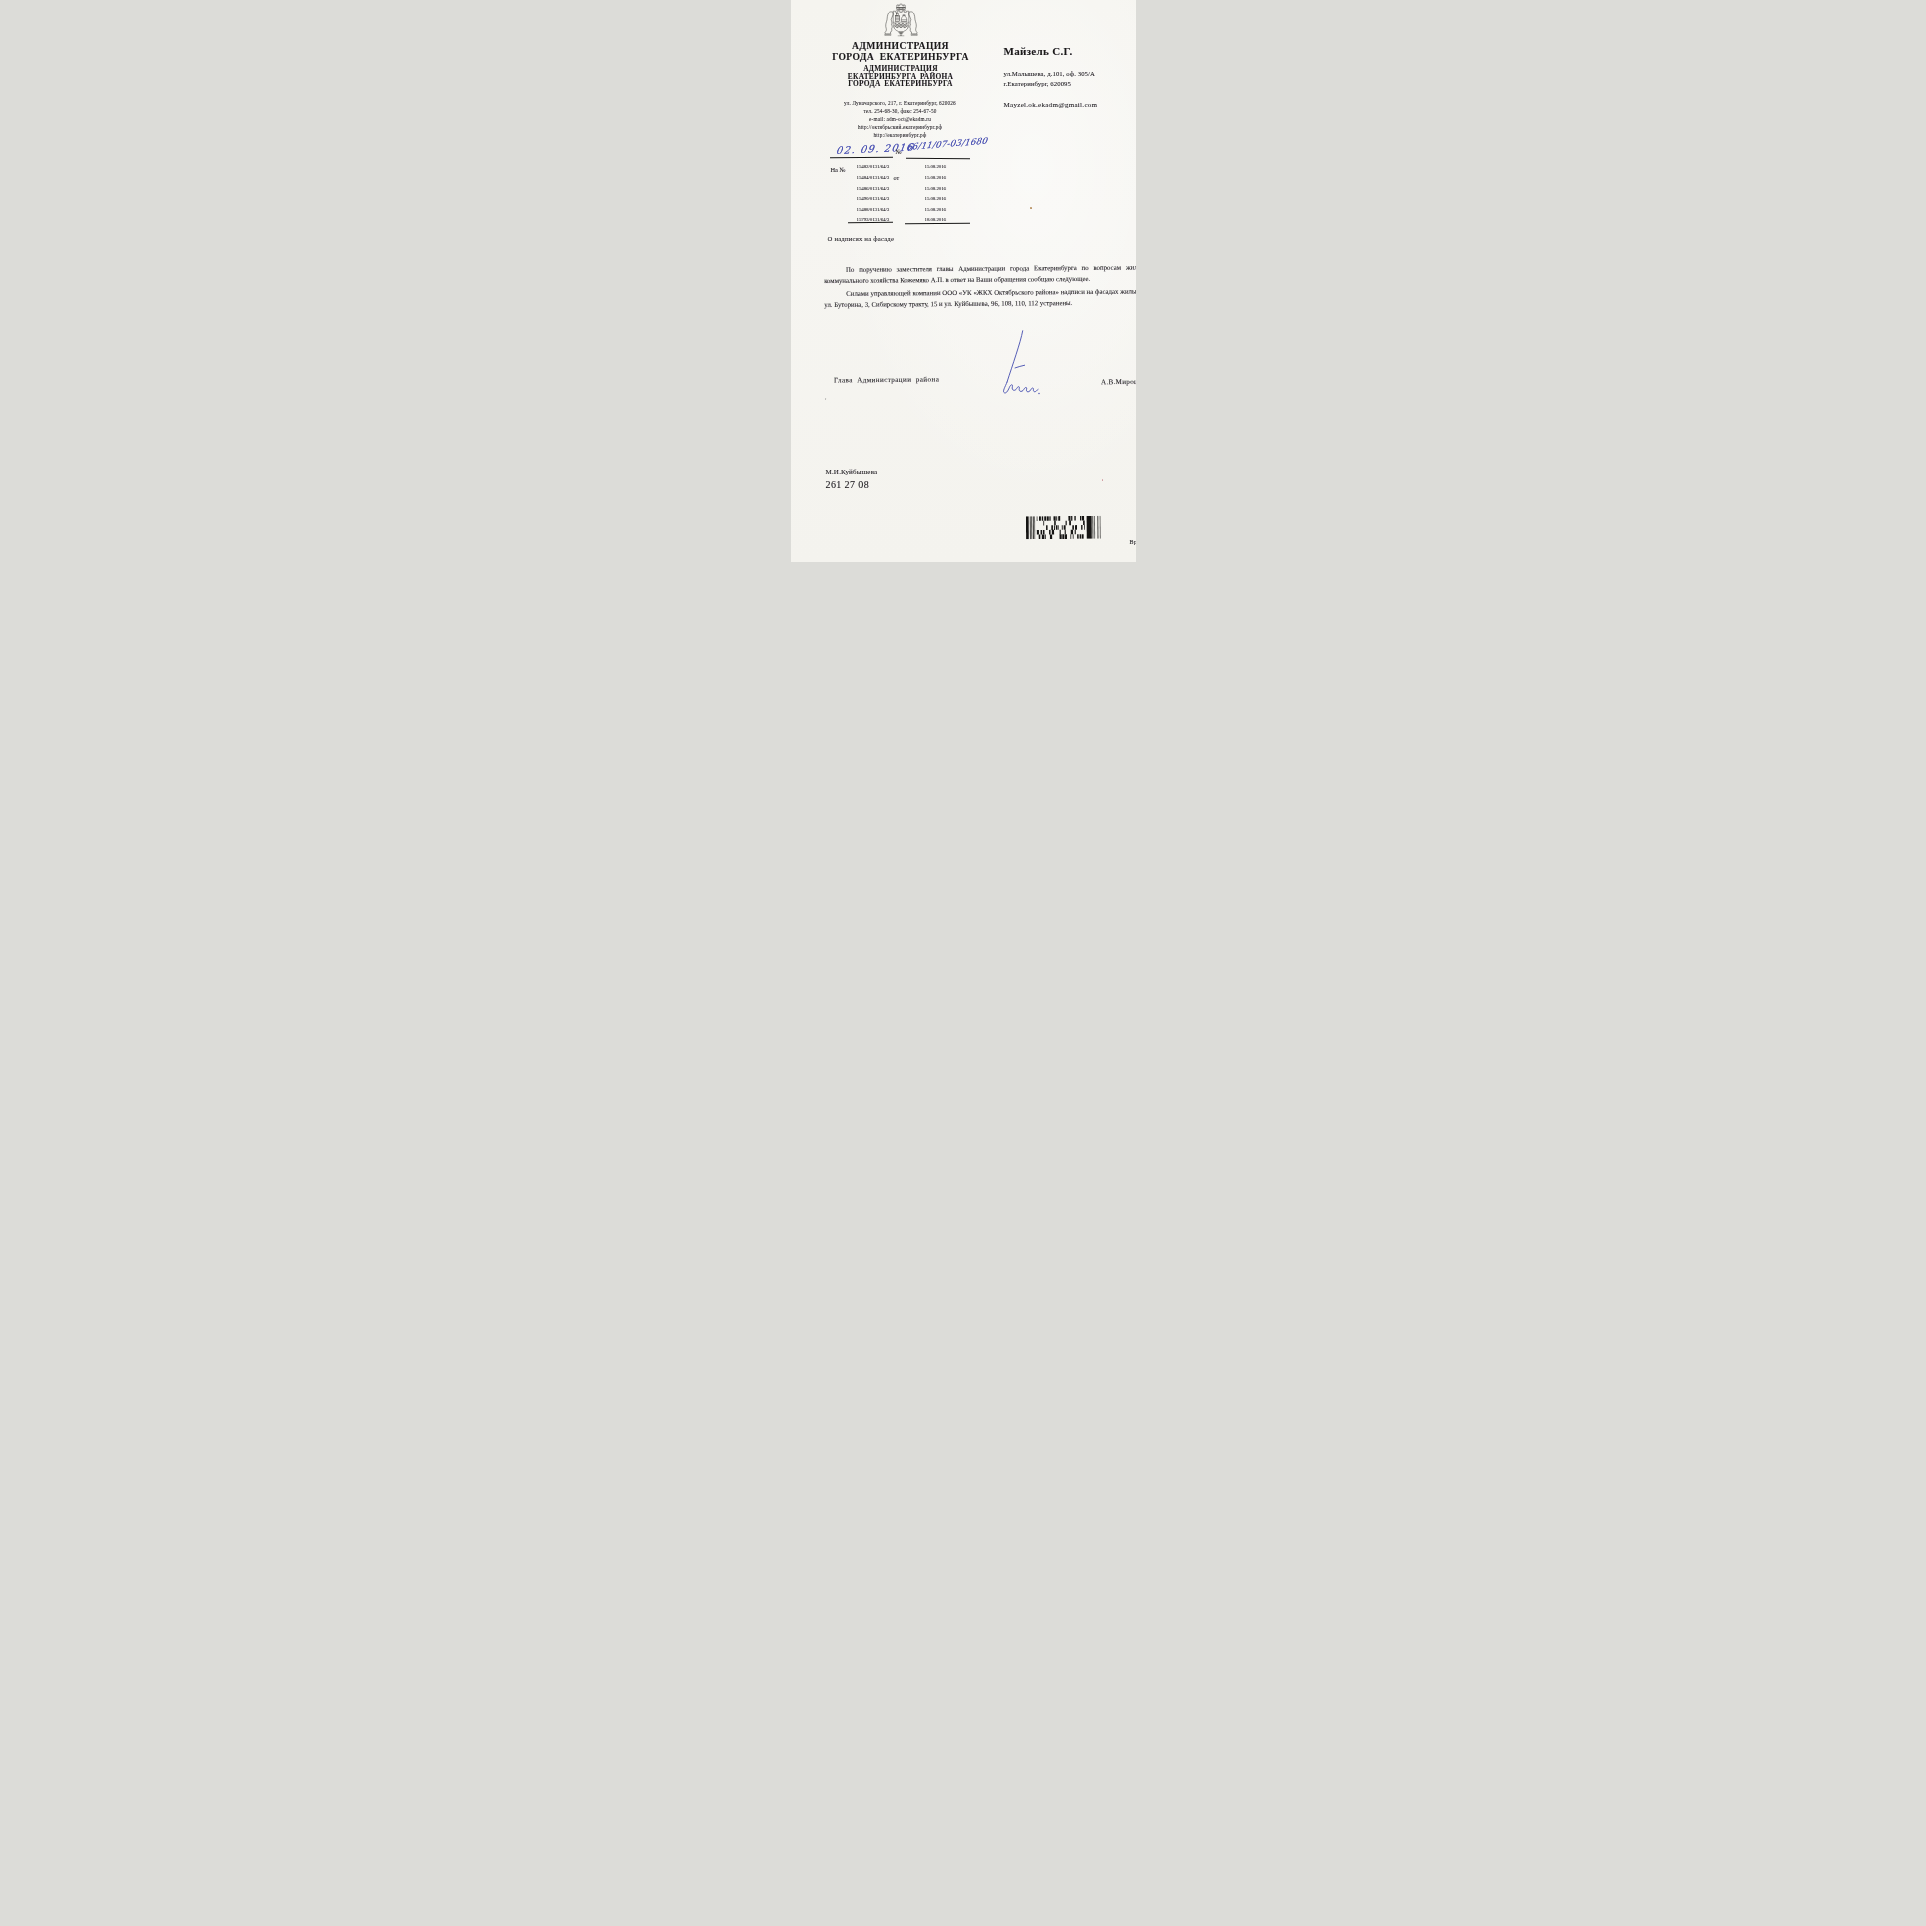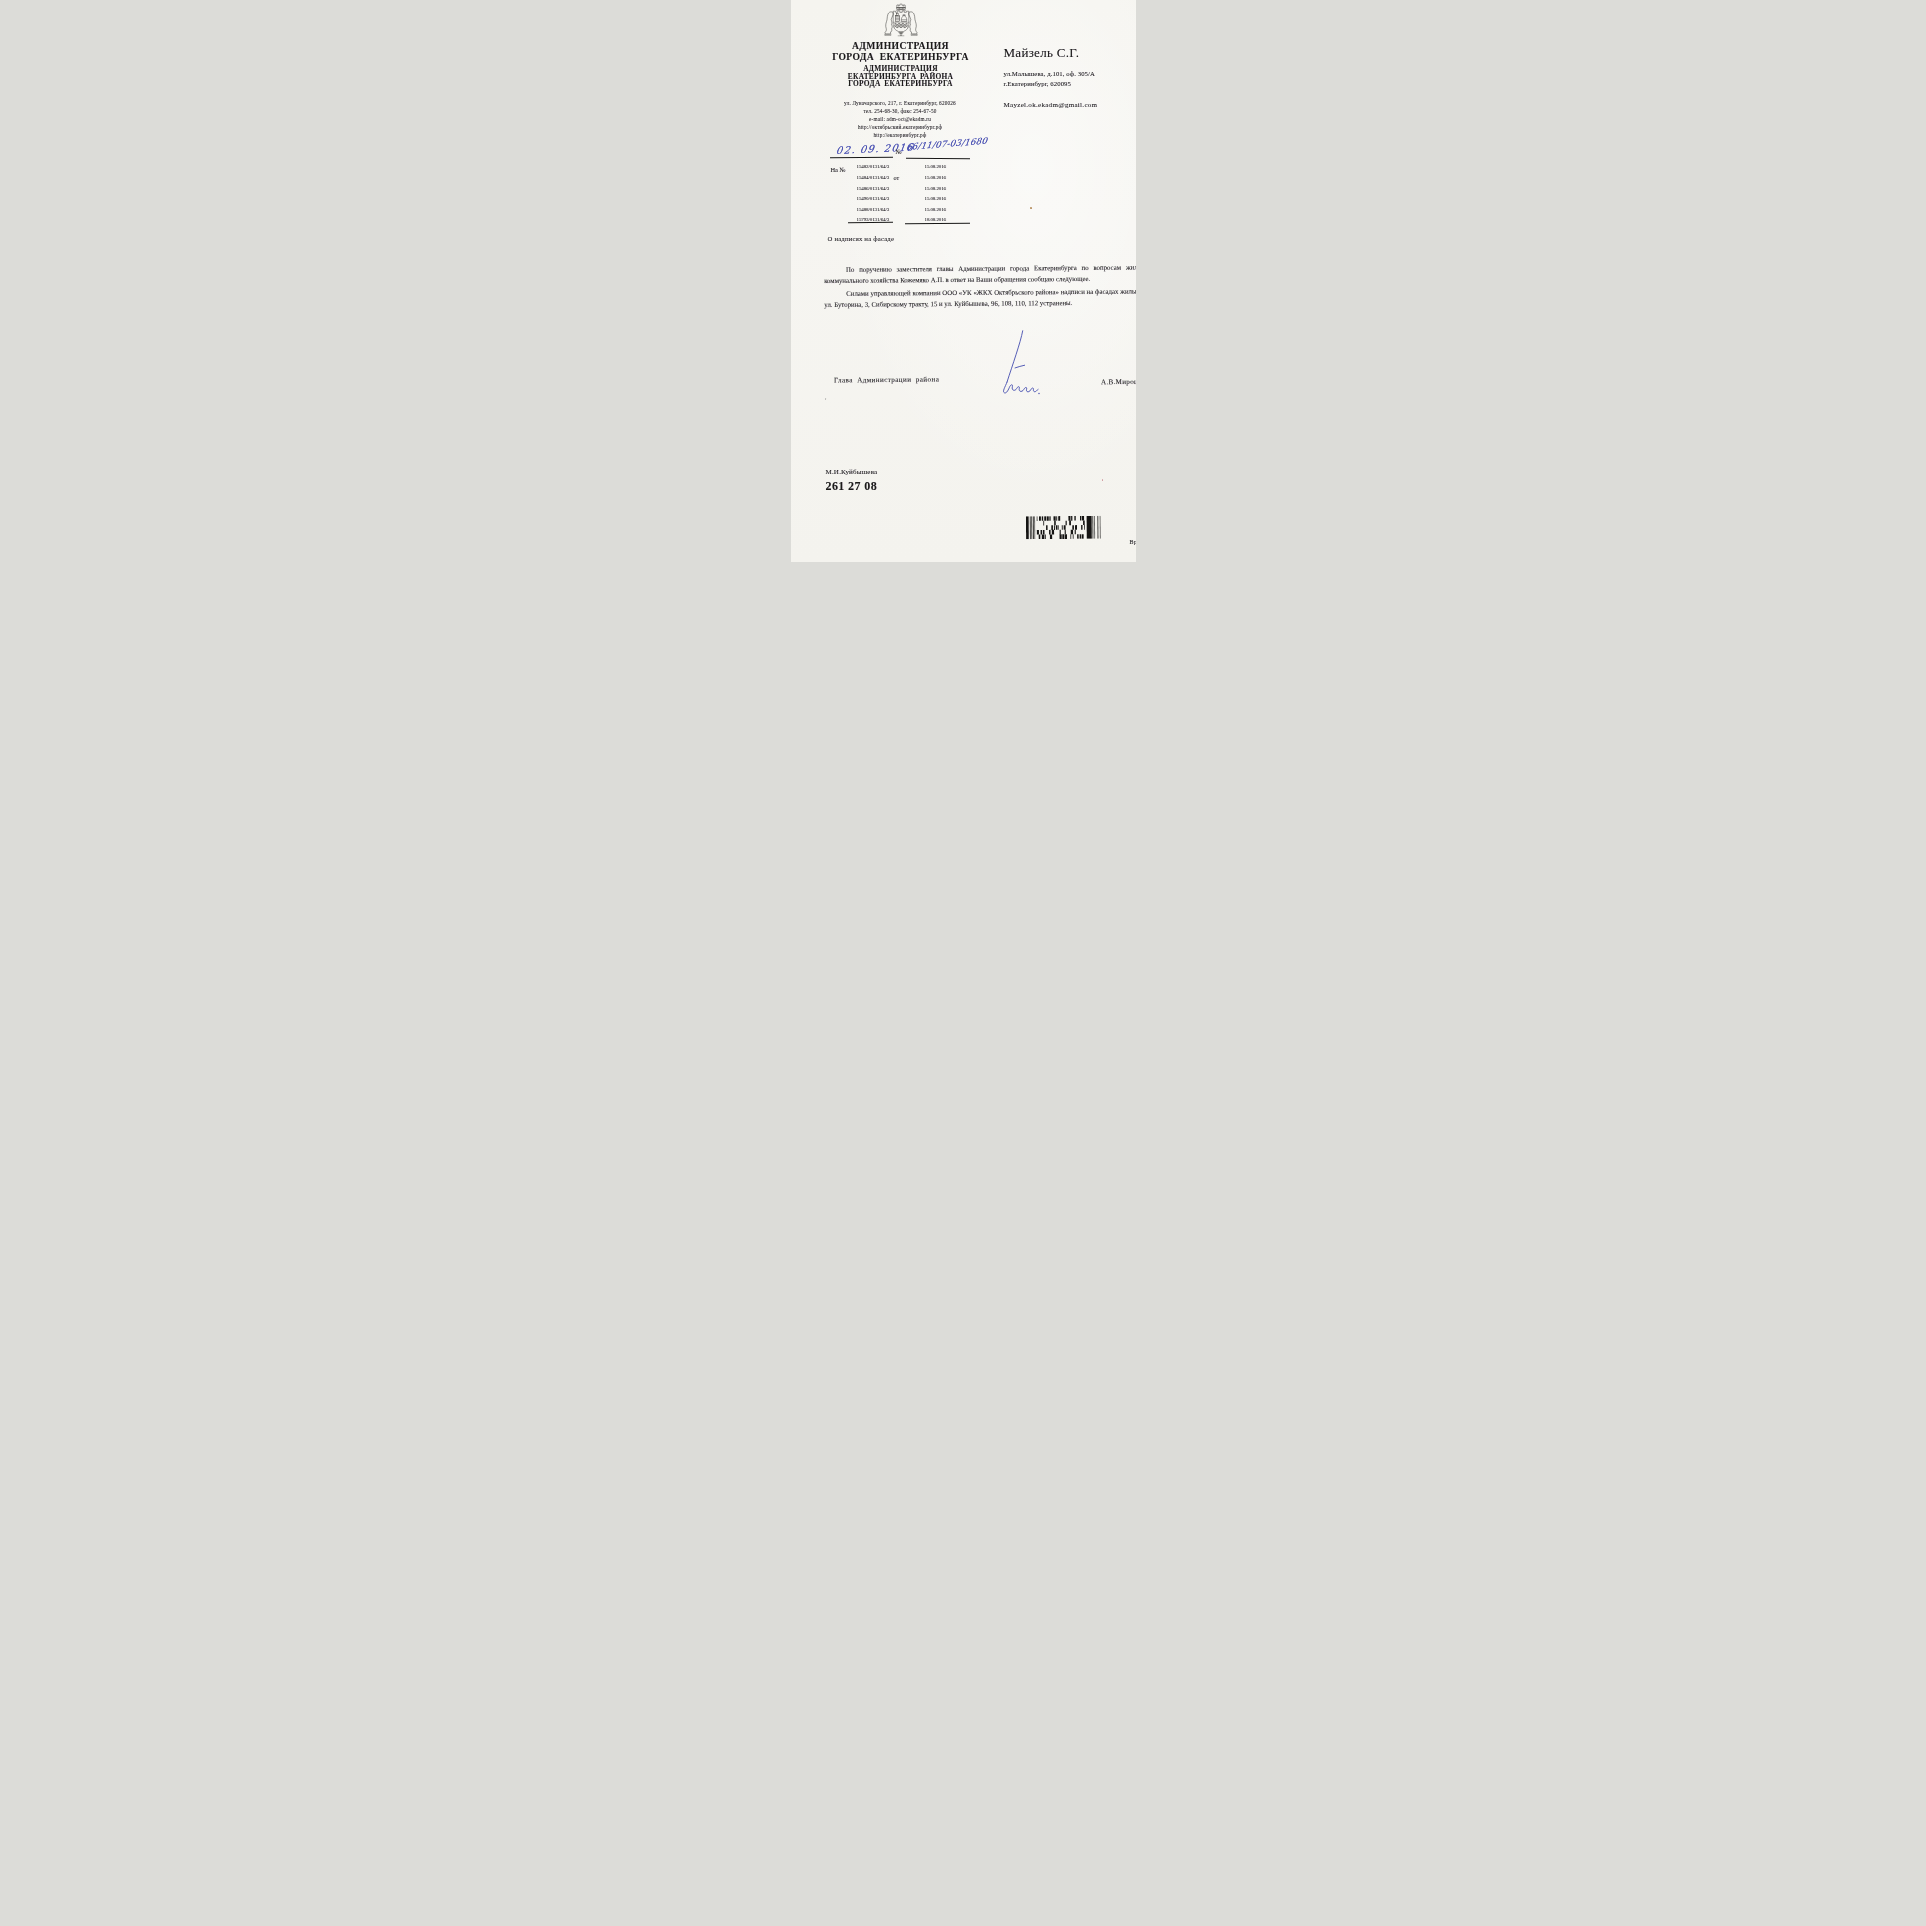--- a/index.html
+++ b/index.html
@@ -19,21 +19,21 @@
   .center { text-align:center; }
 
   
   .emblem { left:90px; top:3.1px; width:40px; height:34px; }
   .emblem svg { width:100%; height:100%; }
   .org1 { left:24px; top:40px; width:172px; font-weight:bold; font-size:9.6px; line-height:11.4px; letter-spacing:0.4px; word-spacing:2.7px; }
   .org2 { left:24px; top:65px; width:172px; font-weight:bold; font-size:7.4px; line-height:7.6px; letter-spacing:0.3px; word-spacing:1.5px; }
   .contacts { left:16px; top:99px; width:187px; font-size:5.2px; line-height:8px; letter-spacing:0.2px; }
 
   
-  .rcp-name  { left:213px; top:45px; font-size:13px; letter-spacing:0.3px; }
+  .rcp-name  { left:213px; top:45px; font-size:11px; letter-spacing:0.3px;font-weight:bold; }
   .rcp-a1    { left:213px; top:70px; font-size:6.7px; letter-spacing:0.1px; }
   .rcp-a2    { left:213px; top:80px; font-size:6.7px; letter-spacing:0.1px; }
   .rcp-email { left:213px; top:101px; font-size:7px;  letter-spacing:0.3px; }
 
   
   .hand { font-family:"DejaVu Serif",serif; font-style:italic; color:#4a51b3;
           text-shadow:0 0 0.3px rgba(74,81,179,0.75); white-space:nowrap; }
   .hand-date { left:45px; top:145px; font-size:10px; letter-spacing:1.2px;
                transform:rotate(-2.5deg) skewX(-13deg); transform-origin:0 100%; }
   .hand-num  { left:115px; top:142px; font-size:8.7px; letter-spacing:0.2px;
@@ -60,21 +60,21 @@
 
   
   .sig-pos  { left:35px;  top:376px; font-size:7.1px; letter-spacing:0.4px; word-spacing:2.3px; transform:rotate(-0.5deg);margin-left:8px; }
   .sig-name { left:310px; top:378px; font-size:7.1px; letter-spacing:0.3px; transform:rotate(-0.5deg); }
   .sig-draw { left:192px; top:330px; width:58px; height:67px; }
   .sig-draw svg { width:100%; height:100%; }
   .sig-draw path { stroke:#3e47ad; stroke-width:2.4; fill:none; stroke-linecap:round; opacity:0.95; }
 
   
   .exe-name  { left:35px; top:468px; font-size:7px; letter-spacing:0.2px; }
-  .exe-phone { left:35px; top:479px; font-size:12px; letter-spacing:0.4px;font-weight:bold; }
+  .exe-phone { left:35px; top:479px; font-size:10px; letter-spacing:0.4px; }
 
   
   .barcode { left:235px; top:516px; width:75px; height:23px; transform:rotate(-0.4deg); }
   .barcode svg { width:100%; height:100%; }
   .bc-label { left:339px; top:539px; font-size:6px; letter-spacing:0.2px; }
 
   
   .speck { position:absolute; border-radius:50%; }
   .speck-1 { left:239px; top:207px;  width:1.5px; height:2.3px; background:#a97a42; opacity:0.85; transform:rotate(12deg); }
   .speck-2 { left:311px; top:479px; width:1.5px; height:1.5px; background:#cc8f96; opacity:0.9; }

